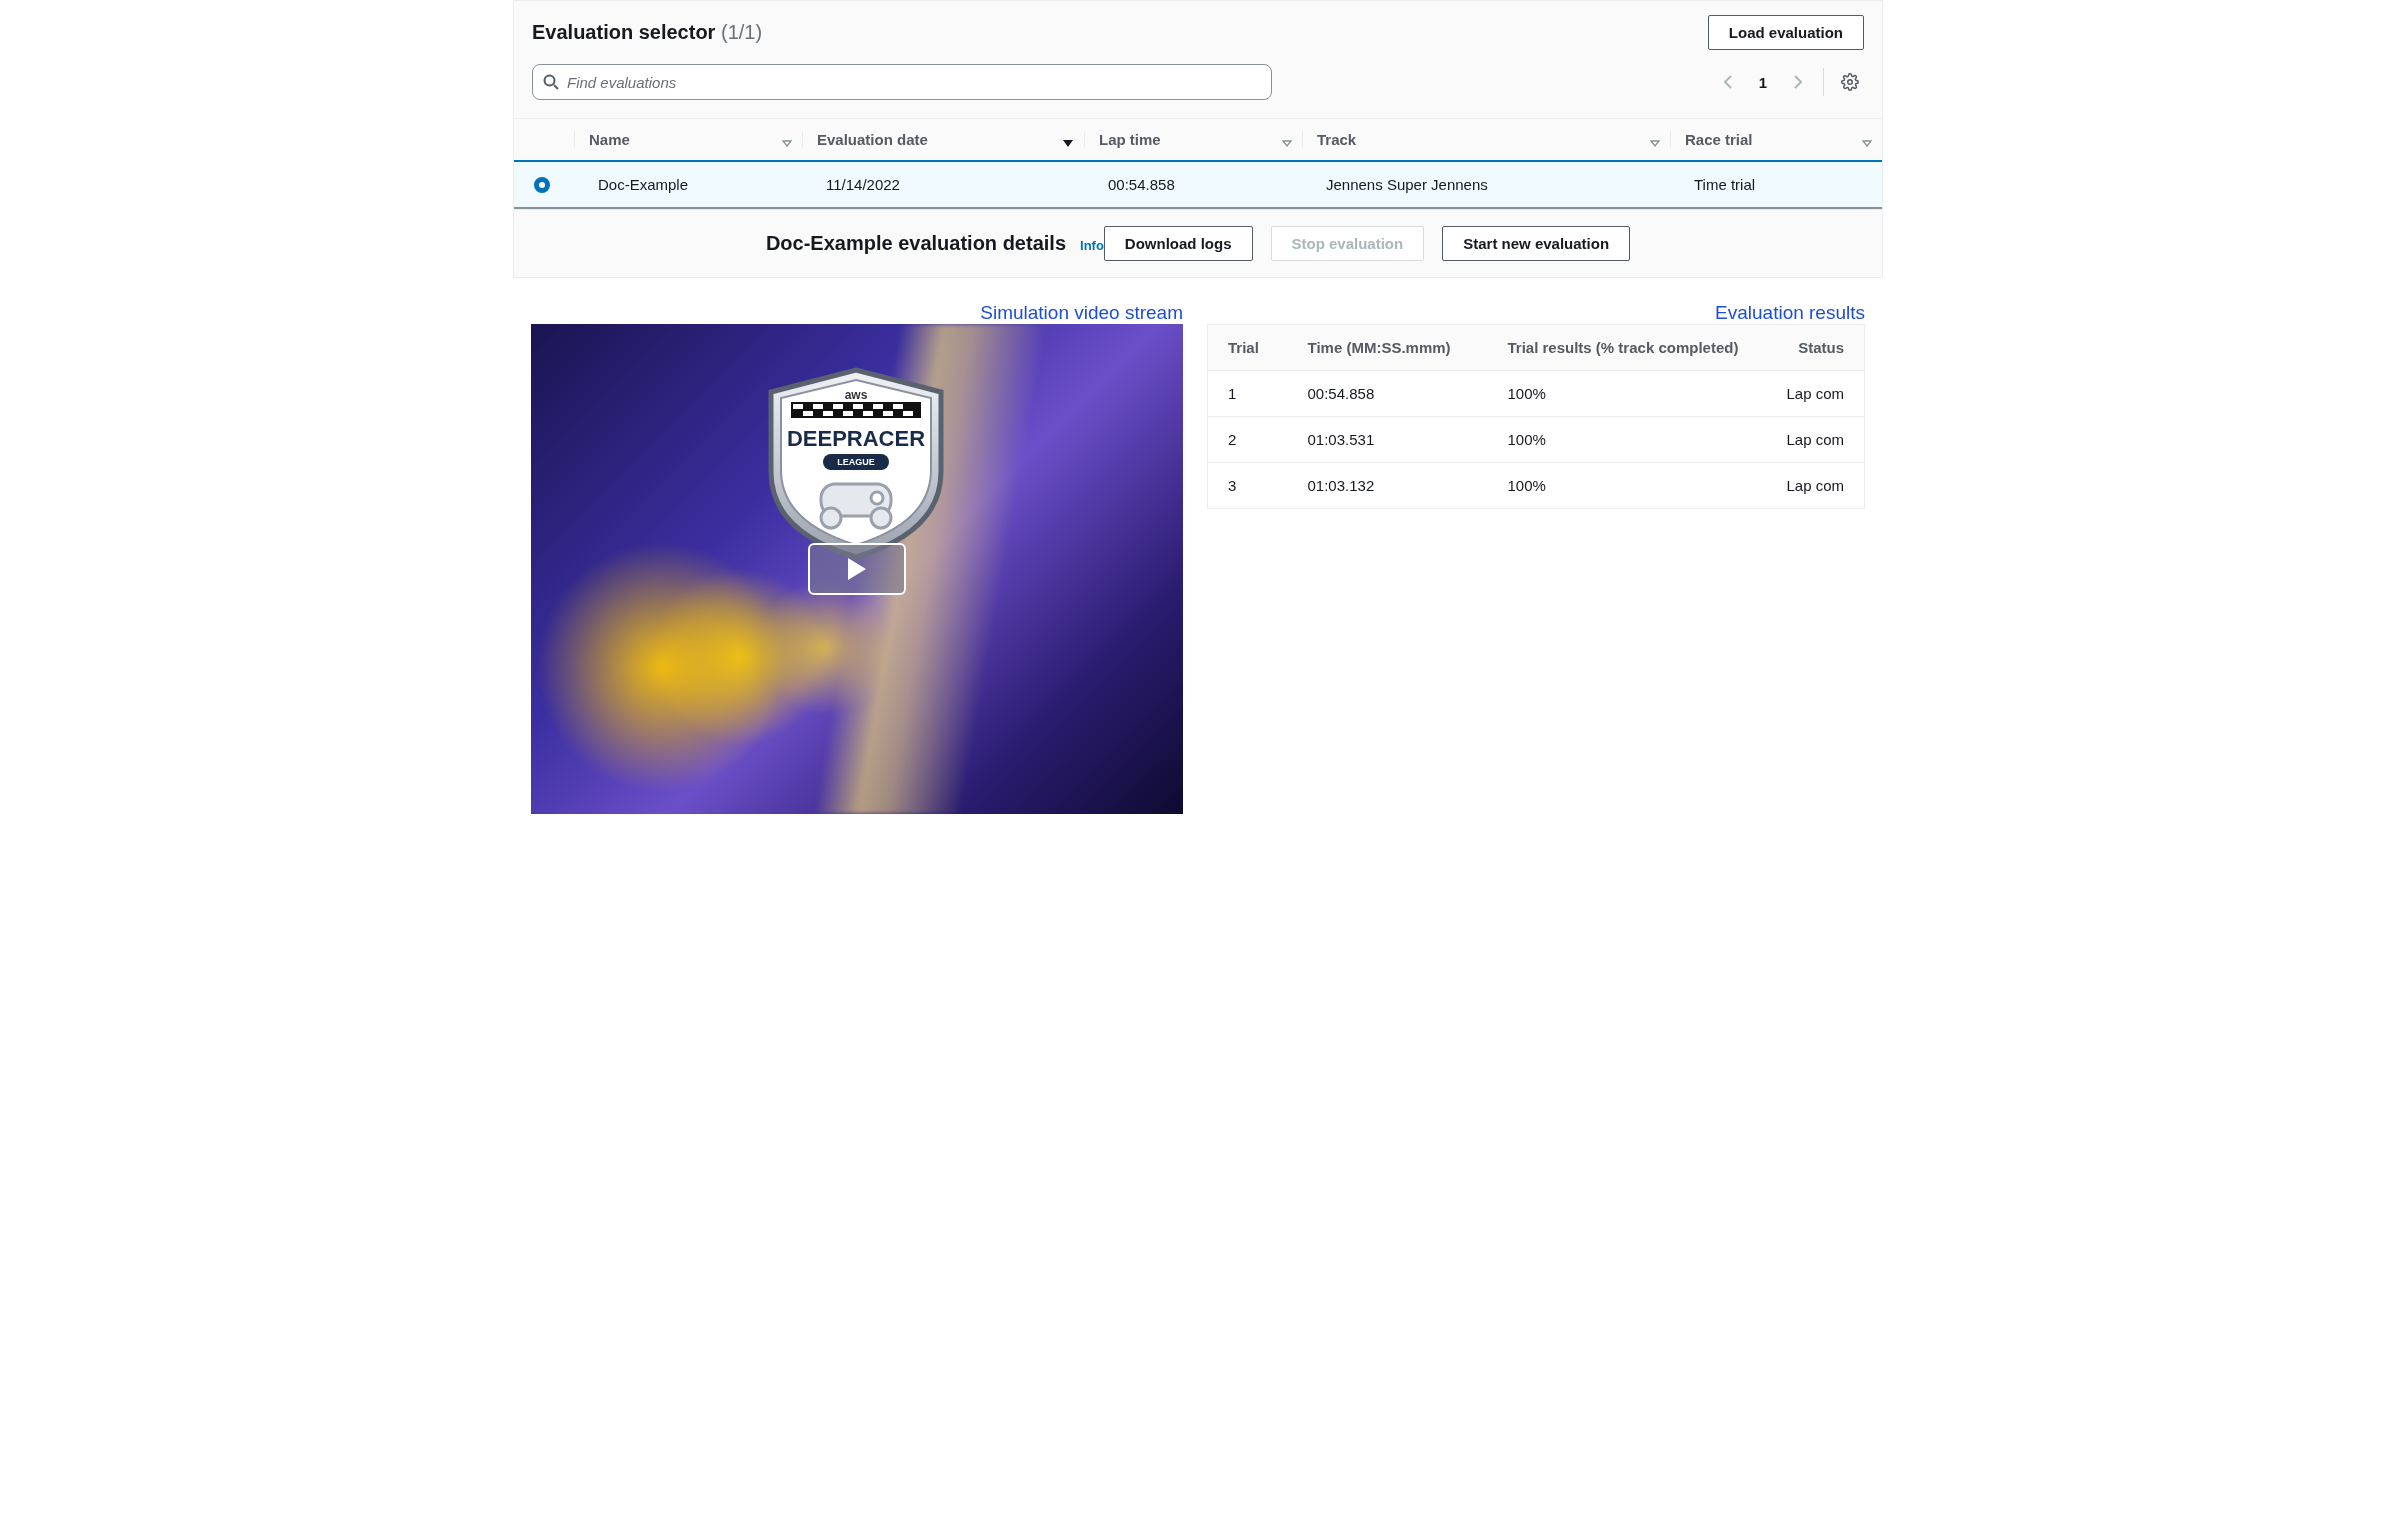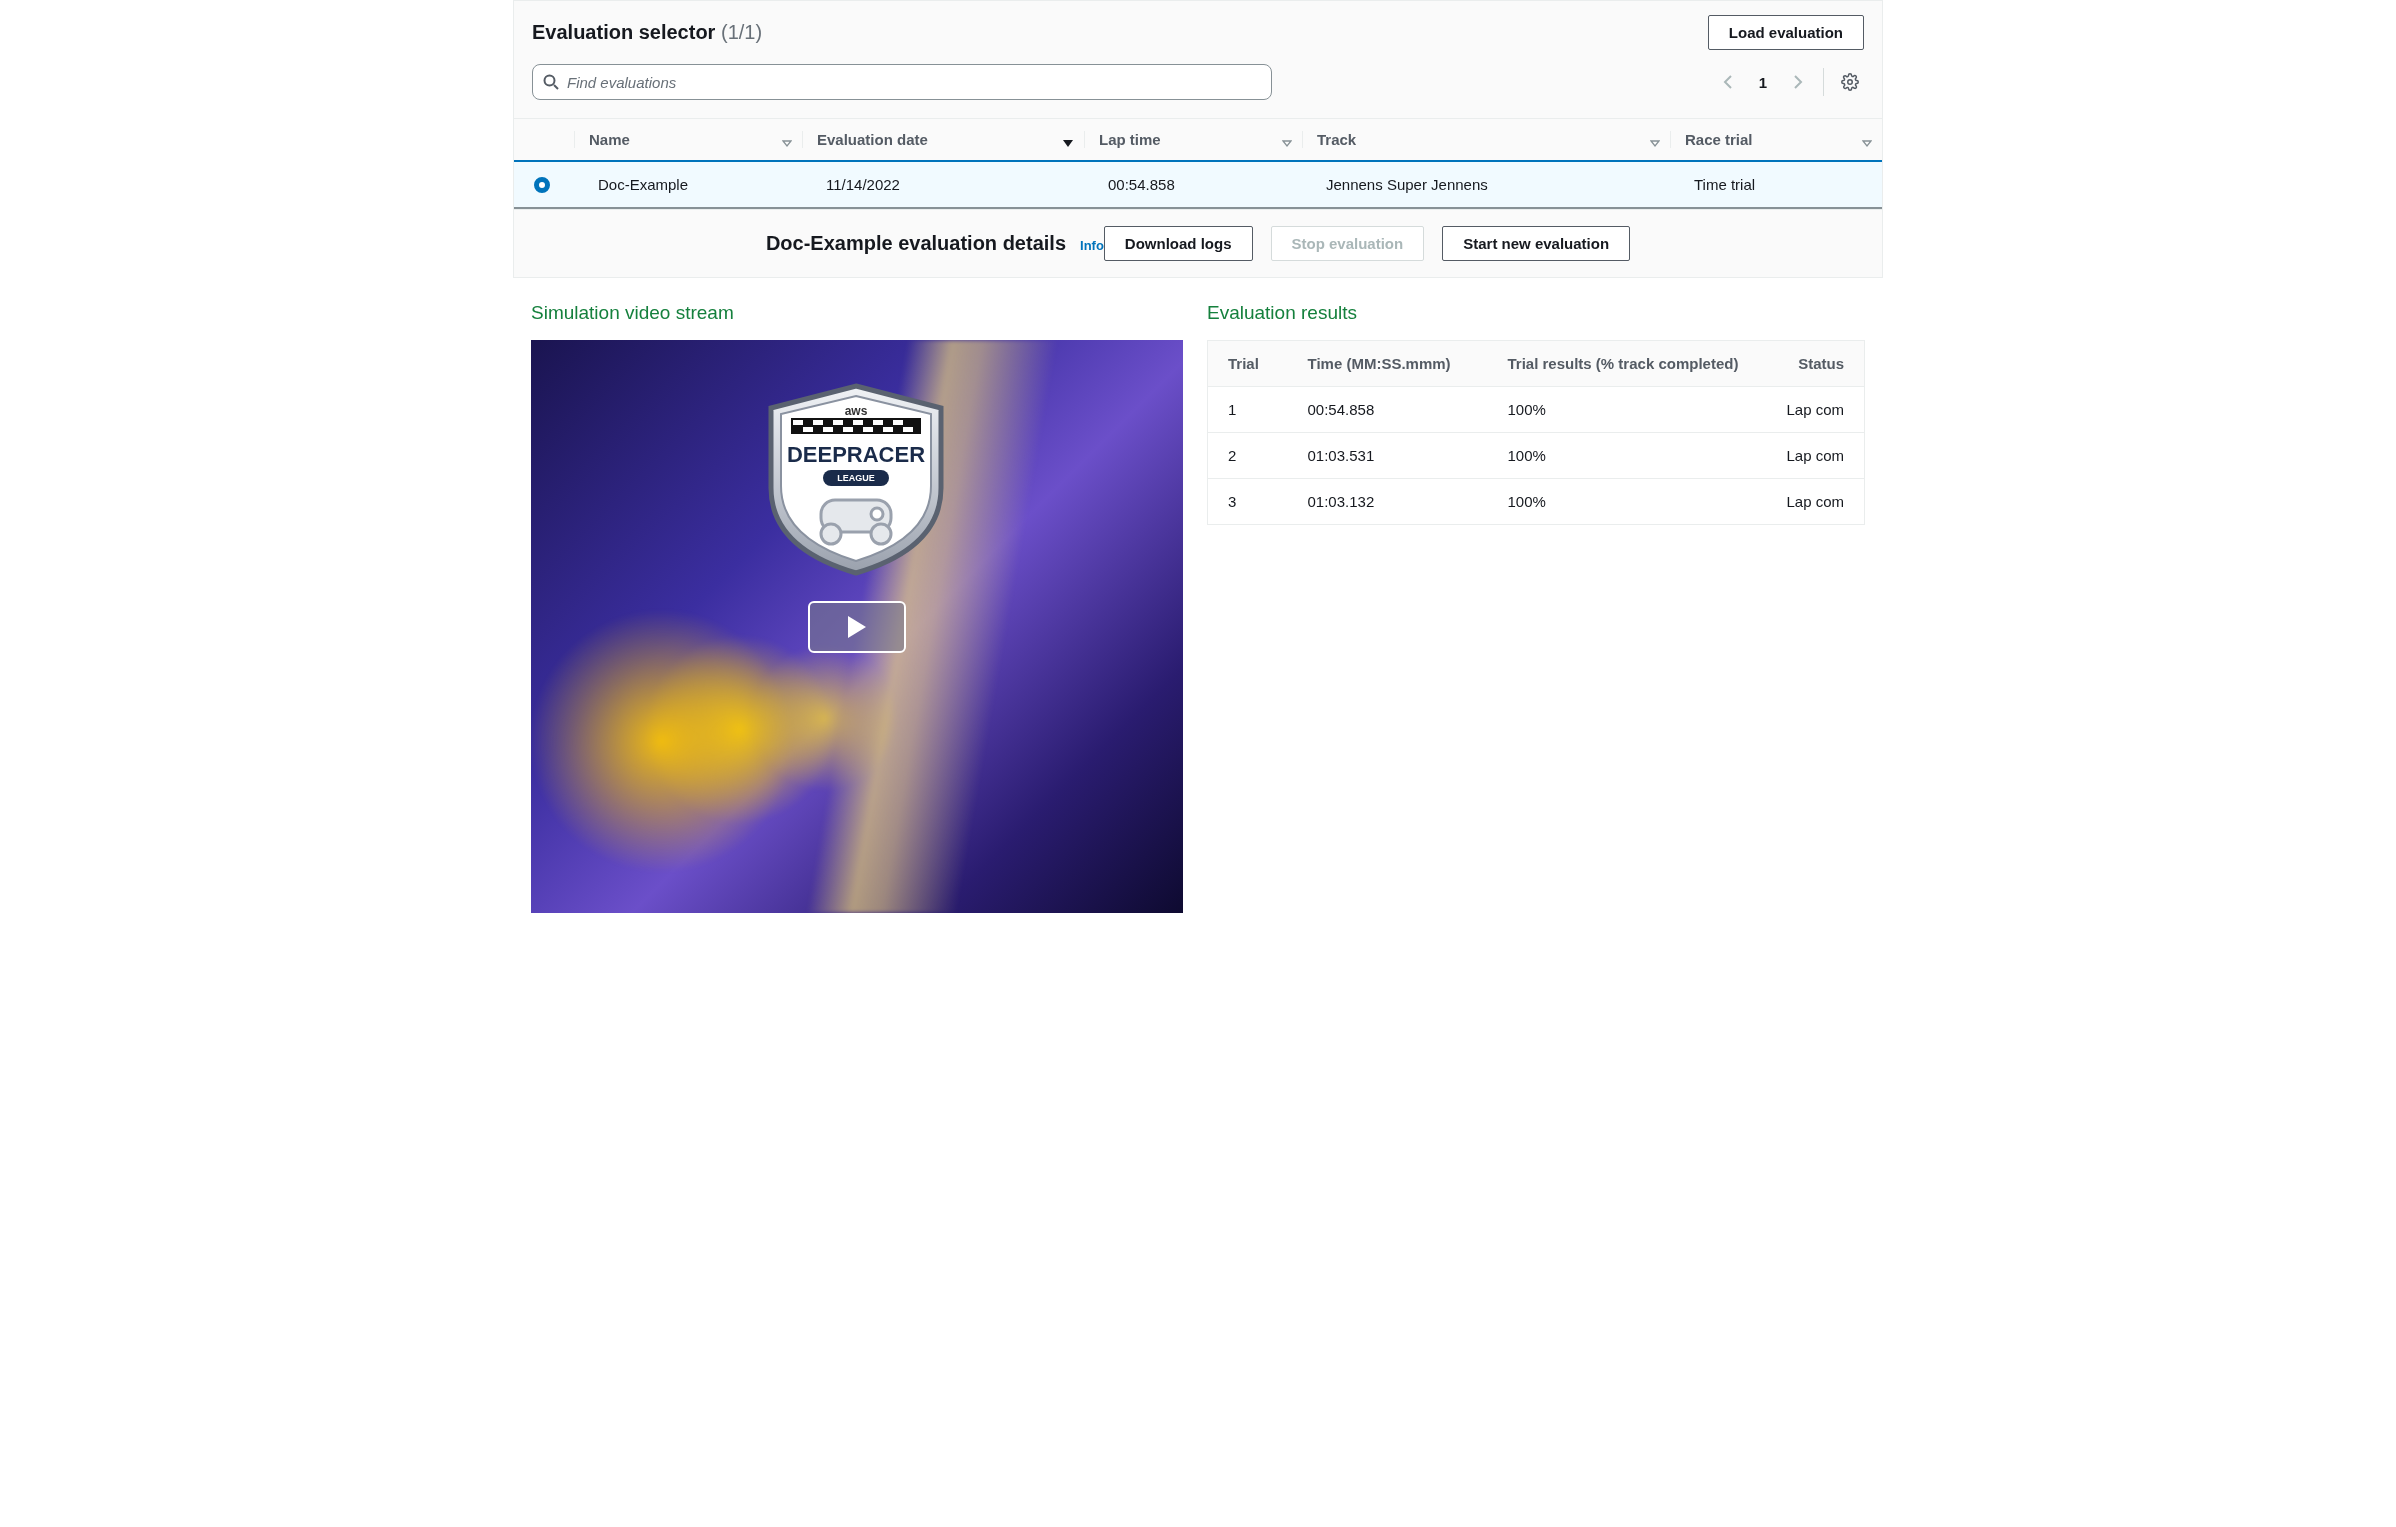--- a/index.html
+++ b/index.html
@@ -29,22 +29,22 @@
   table.grid tr.row{background:#f1faff;border-top:2px solid #0073bb;border-bottom:2px solid #879196;}
   table.grid td{padding:14px 10px 14px 24px;font-size:15px;color:#16191f;}
   .radio{width:16px;height:16px;border:5px solid #0073bb;border-radius:50%;background:#fff;margin-left:6px;}
   .details-bar{display:flex;align-items:center;justify-content:center;padding:16px 18px;border:1px solid #eaeded;border-top:none;background:#fafafa;}
   .details-title{display:flex;align-items:baseline;gap:14px;}
   .info-link{color:#0073bb;font-size:13px;font-weight:700;cursor:pointer;}
   .actions{display:flex;gap:18px;}
   .content{display:flex;gap:24px;padding:24px 0 40px 18px;background:#fff;}
   .col-left{width:652px;}
   .col-right{flex:1;padding-right:18px;}
-  h3{font-size:19px;font-weight:400;color:#15803d;margin-bottom:16px;}
-  .video-box{width:652px;height:573px;background:linear-gradient(135deg,#1a1450 0%,#3b2ea0 35%,#6b4fc9 55%,#2a1c70 80%,#0e0a30 100%);position:relative;overflow:hidden;}
+  h3{font-size:19px;font-weight:400;color:#1d4ed8;margin-bottom:0;text-align:right;}
+  .video-box{width:652px;height:490px;background:linear-gradient(135deg,#1a1450 0%,#3b2ea0 35%,#6b4fc9 55%,#2a1c70 80%,#0e0a30 100%);position:relative;overflow:hidden;}
   .glow{position:absolute;inset:0;background:
     radial-gradient(circle at 20% 70%,rgba(255,200,0,0.9) 0%,rgba(255,200,0,0) 20%),
     radial-gradient(circle at 32% 68%,rgba(255,210,0,0.85) 0%,rgba(255,200,0,0) 16%),
     radial-gradient(circle at 45% 66%,rgba(255,220,40,0.7) 0%,rgba(255,200,0,0) 14%),
     linear-gradient(100deg,transparent 50%,rgba(255,230,120,0.6) 56%,rgba(255,230,120,0.5) 60%,transparent 70%);
     filter:blur(2px);}
   .shield{position:absolute;left:220px;top:38px;width:210px;height:200px;}
   .play-btn{position:absolute;left:50%;top:50%;width:98px;height:52px;transform:translate(-50%,-50%);
     border:2px solid #fff;border-radius:6px;background:rgba(120,120,140,0.6);
     display:flex;align-items:center;justify-content:center;cursor:pointer;}

